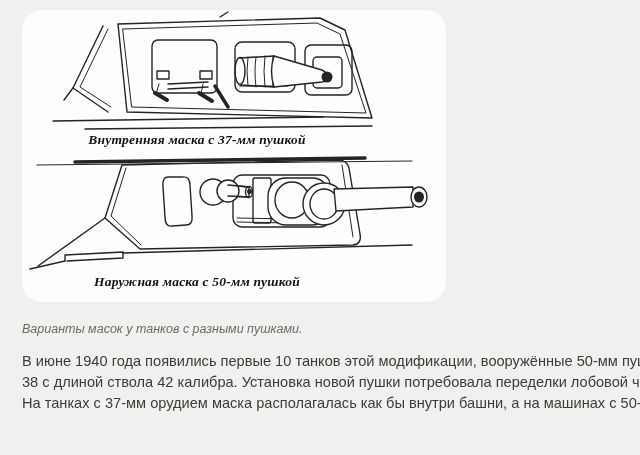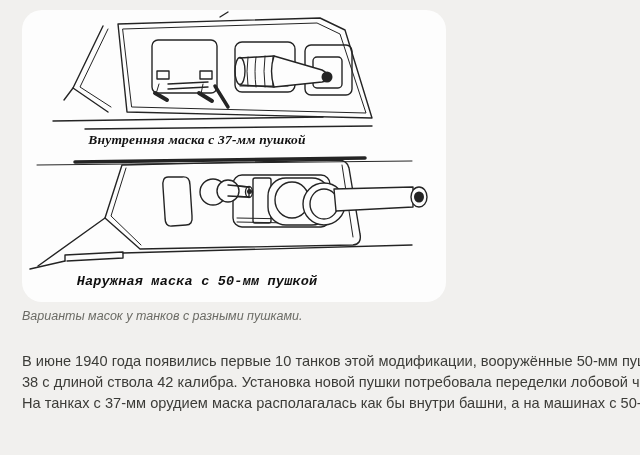--- a/index.html
+++ b/index.html
@@ -19,23 +19,23 @@
   }
   .drawing{position:absolute; left:0;}
   #drawing-top{top:0;}
   #drawing-bottom{top:145px;}
   .fig-label{
     position:absolute; left:15px; width:320px; text-align:center;
     font-family:"Liberation Serif",serif; font-style:italic; font-weight:bold;
     font-size:13.5px; color:#111; letter-spacing:0.2px;
   }
   #fig-label-top{top:122px;}
-  #fig-label-bottom{top:264px;font-family:Liberation Mono, monospace;}
+  #fig-label-bottom{top:264px;}
   .figure-caption{
-    position:absolute; left:22px; top:309px; width:580px;
+    position:absolute; left:22px; top:322px; width:580px;
     font-style:italic; font-size:12.5px; color:var(--muted);
   }
   .article{
     position:absolute; left:22px; top:351px; width:600px;
     font-size:14.6px; line-height:21px; color:var(--body-text);
   }
   .article .line{white-space:nowrap;}
   svg path, svg rect, svg line, svg ellipse, svg polyline{
     fill:none; stroke:var(--ink); stroke-width:1.4;
     stroke-linecap:round; stroke-linejoin:round;

